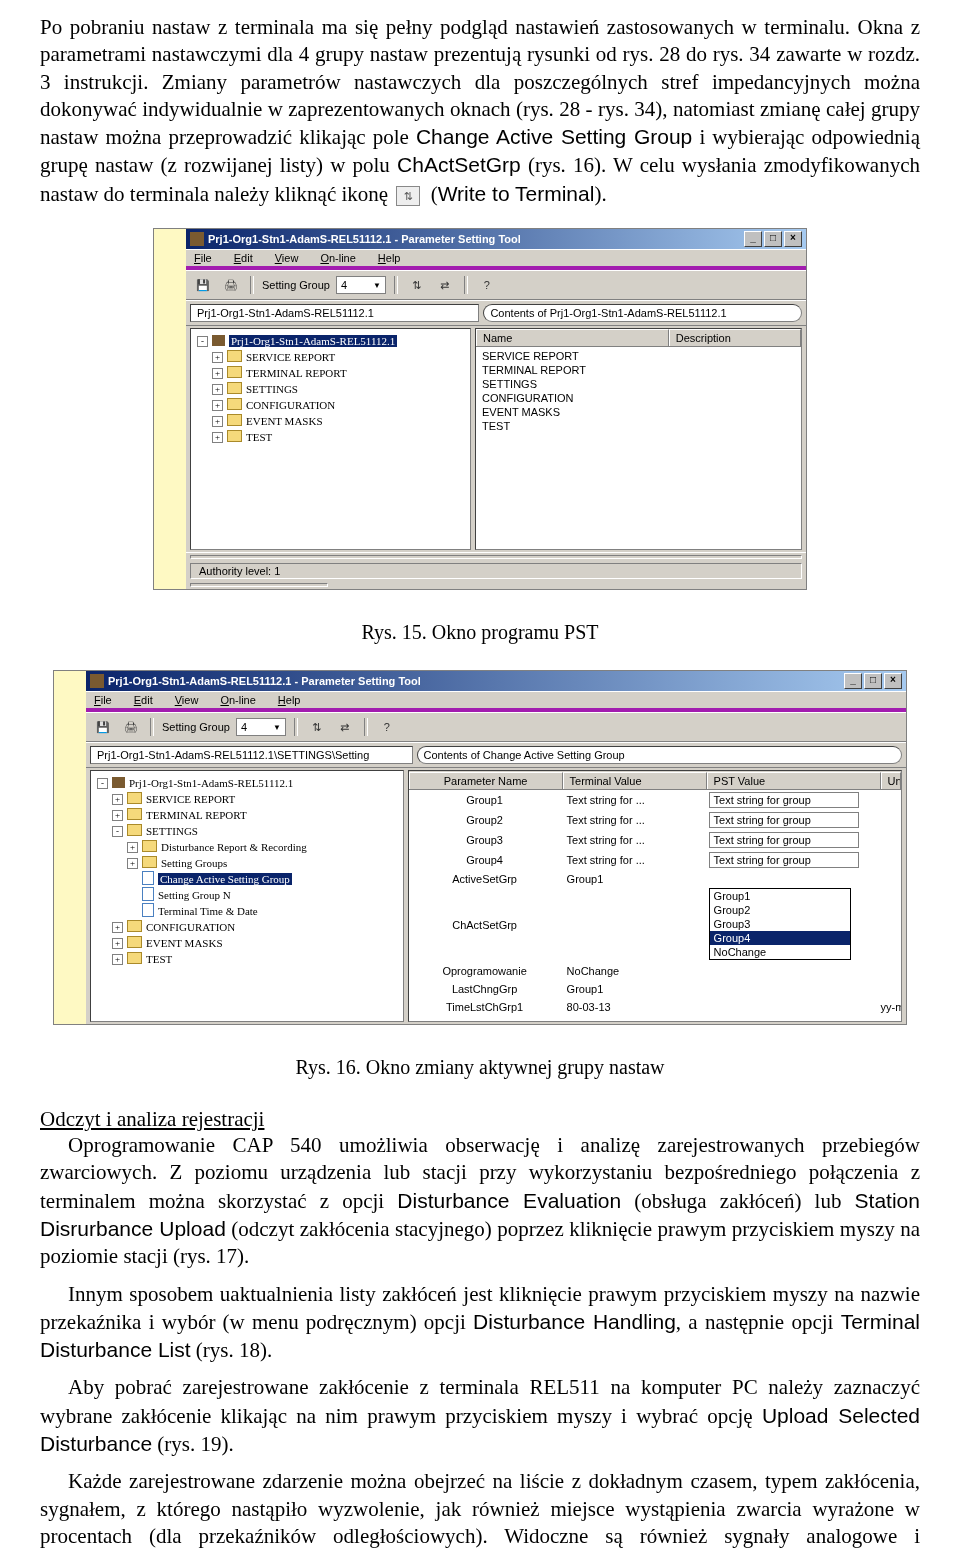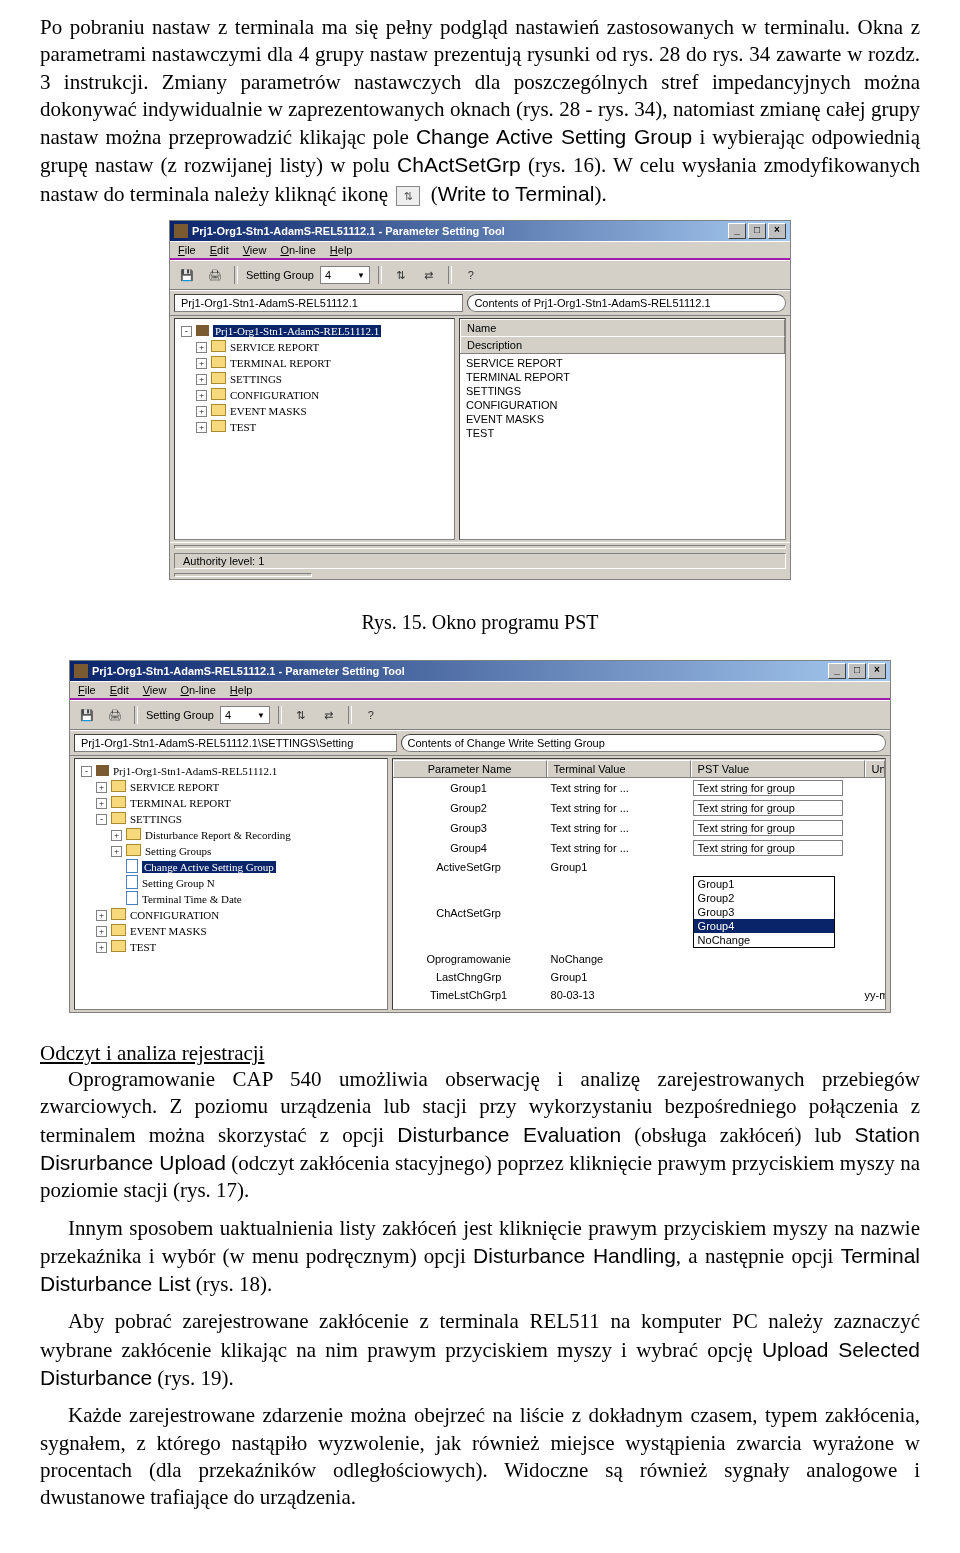--- a/index.html
+++ b/index.html
@@ -44,21 +44,22 @@
     text-align: center;
     font-size: 20px;
     margin: 31px 0 26px 0;
   }
   .screenshot {
     font-family: Tahoma, Arial, sans-serif;
     font-size: 12px;
     color: #000;
     background: #fef9c3;
     border: 1px solid #808080;
-    margin: 12px auto 8px auto;
+    margin: 20px auto 8px auto;
+    padding-left: 32px;
   }
   .screenshot.sc1 { width: 620px; }
   .screenshot.sc2 { width: 820px; }
 
   
   .titlebar {
     background: linear-gradient(to right, #0a246a, #a6caf0);
     color: #fff;
     display: flex;
     align-items: center;
@@ -85,23 +86,23 @@
     width: 14px;
     height: 14px;
     background: #7a5a30;
     margin-right: 4px;
     display: inline-block;
   }
   .menubar {
     background: #d4d0c8;
     display: flex;
     padding: 2px 8px;
-    gap: 14px;
-    font-size: 11px;
-    border-bottom: 2px solid #a21caf;
+    gap: 22px;
+    font-size: 11px;
+    border-bottom: 4px solid #a21caf;
     border-top: 1px solid #fff;
   }
   .menubar .menu-item { cursor: default; }
   .menubar .menu-item u { text-decoration: underline; }
 
   .toolbar {
     background: #d4d0c8;
     padding: 4px 6px;
     display: flex;
     align-items: center;
@@ -229,21 +230,20 @@
     background: #0a246a;
     color: #fff;
     padding: 0 2px;
   }
 
   .listpane-header {
     display: flex;
     background: #d4d0c8;
     border-bottom: 1px solid #808080;
     font-size: 11px;
-    flex-direction: column;
   }
   .listpane-header .col {
     padding: 2px 6px;
     border-right: 1px solid #808080;
     border-top: 1px solid #fff;
     border-left: 1px solid #fff;
   }
   .listpane-body {
     font-size: 11px;
     padding: 2px 2px;
@@ -436,21 +436,21 @@
       <span class="arrow">▼</span>
     </span>
     <span class="sep"></span>
     <span class="tbtn">⇅</span>
     <span class="tbtn">⇄</span>
     <span class="sep"></span>
     <span class="tbtn">?</span>
   </div>
   <div class="pathbar">
     <div class="pathbox left" style="flex:0 0 38%">Prj1-Org1-Stn1-AdamS-REL51112.1\SETTINGS\Setting</div>
-    <div class="pathbox right">Contents of Change Write Setting Group</div>
+    <div class="pathbox right">Contents of Change Active Setting Group</div>
   </div>
   <div class="panes big">
     <div class="pane left" style="flex:0 0 38%">
       <div class="tree">
         <div class="node"><span class="plus">-</span><span class="root-icon"></span><span>Prj1-Org1-Stn1-AdamS-REL51112.1</span></div>
         <div class="node"><span class="spacer"></span><span class="plus">+</span><span class="folder"></span><span>SERVICE REPORT</span></div>
         <div class="node"><span class="spacer"></span><span class="plus">+</span><span class="folder"></span><span>TERMINAL REPORT</span></div>
         <div class="node"><span class="spacer"></span><span class="plus">-</span><span class="folder"></span><span>SETTINGS</span></div>
         <div class="node"><span class="spacer"></span><span class="spacer"></span><span class="plus">+</span><span class="folder"></span><span>Disturbance Report &amp; Recording</span></div>
         <div class="node"><span class="spacer"></span><span class="spacer"></span><span class="plus">+</span><span class="folder"></span><span>Setting Groups</span></div>
@@ -538,20 +538,21 @@
                 <div class="gcell c-tval">80-02-12 ...</div>
                 <div class="gcell c-pval">80-02-12 01:23:48.82</div>
                 <div class="gcell c-unit">yy-mo-dd hh:mm ; ss.sss</div>
               </div>
             </div>
       </div>
     </div>
   </div>
 </div>
 
+<div class="caption">Rys. 16. Okno zmiany aktywnej grupy nastaw</div>
 
 <div class="section-head">Odczyt i analiza rejestracji</div>
 
 <p class="body-text">
   <span>Oprogramowanie CAP 540 umożliwia obserwację i analizę zarejestrowanych przebiegów zwarciowych. Z poziomu urządzenia lub stacji przy wykorzystaniu bezpośredniego połączenia z terminalem można skorzystać z opcji </span><span class="code-term">Disturbance Evaluation</span><span> (obsługa zakłóceń) lub </span><span class="code-term">Station Disrurbance Upload</span><span> (odczyt zakłócenia stacyjnego) poprzez kliknięcie prawym przyciskiem myszy na poziomie stacji (rys. 17).</span>
 </p>
 
 <p class="body-text">
   <span>Innym sposobem uaktualnienia listy zakłóceń jest kliknięcie prawym przyciskiem myszy na nazwie przekaźnika i wybór (w menu podręcznym) opcji </span><span class="code-term">Disturbance Handling</span><span>, a następnie opcji </span><span class="code-term">Terminal Disturbance List</span><span> (rys. 18).</span>
 </p>

